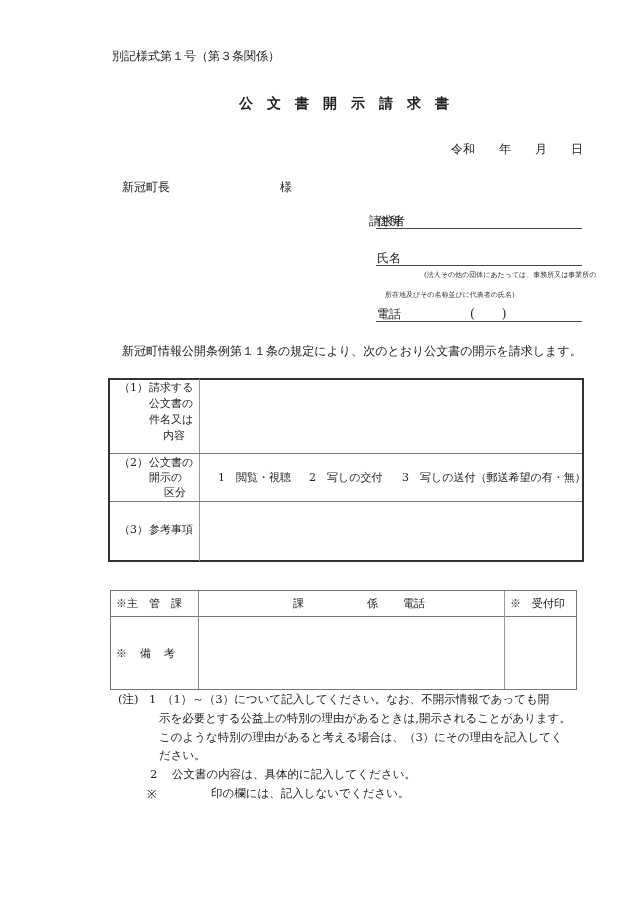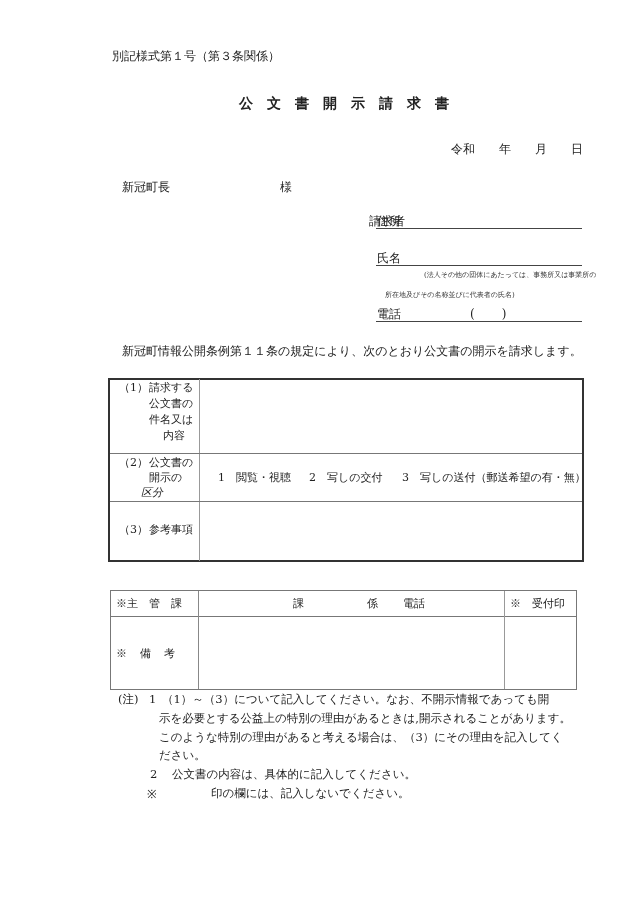--- a/index.html
+++ b/index.html
@@ -67,21 +67,21 @@
   <span class="cell-label" style="left:149px;top:396px;">公文書の</span>
   <span class="cell-label" style="left:149px;top:412px;">件名又は</span>
   <span class="cell-label" style="left:163px;top:428px;">内容</span>
   <div class="box" style="left:201px;top:380px;width:380px;height:72px;"></div>
 </div>
 
 <div>
   <span class="cell-label" style="left:119px;top:455px;">（2）</span>
   <span class="cell-label" style="left:149px;top:455px;">公文書の</span>
   <span class="cell-label" style="left:149px;top:470px;">開示の</span>
-  <span class="cell-label" style="left:141px;top:485px;font-style:italic;">区分</span>
+  <span class="cell-label" style="left:164px;top:485px;">区分</span>
   <span class="cell-label" style="left:218px;top:470px;">1　閲覧・視聴</span>
   <span class="cell-label" style="left:309px;top:470px;">2　写しの交付</span>
   <span class="cell-label" style="left:402px;top:470px;">3　写しの送付（郵送希望の有・無）</span>
 </div>
 
 <div>
   <span class="cell-label" style="left:119px;top:522px;">（3）</span>
   <span class="cell-label" style="left:149px;top:522px;">参考事項</span>
   <div class="box" style="left:201px;top:503px;width:380px;height:57px;"></div>
 </div>

